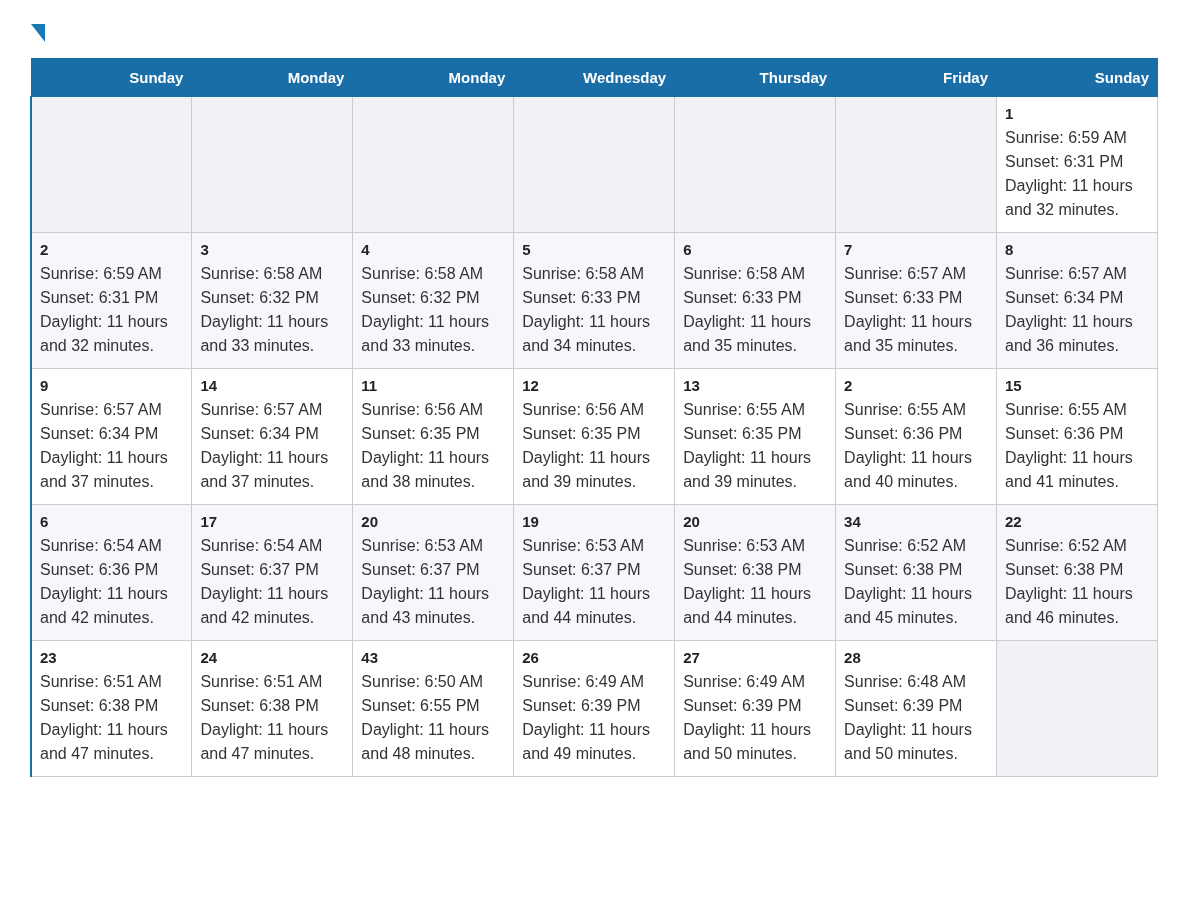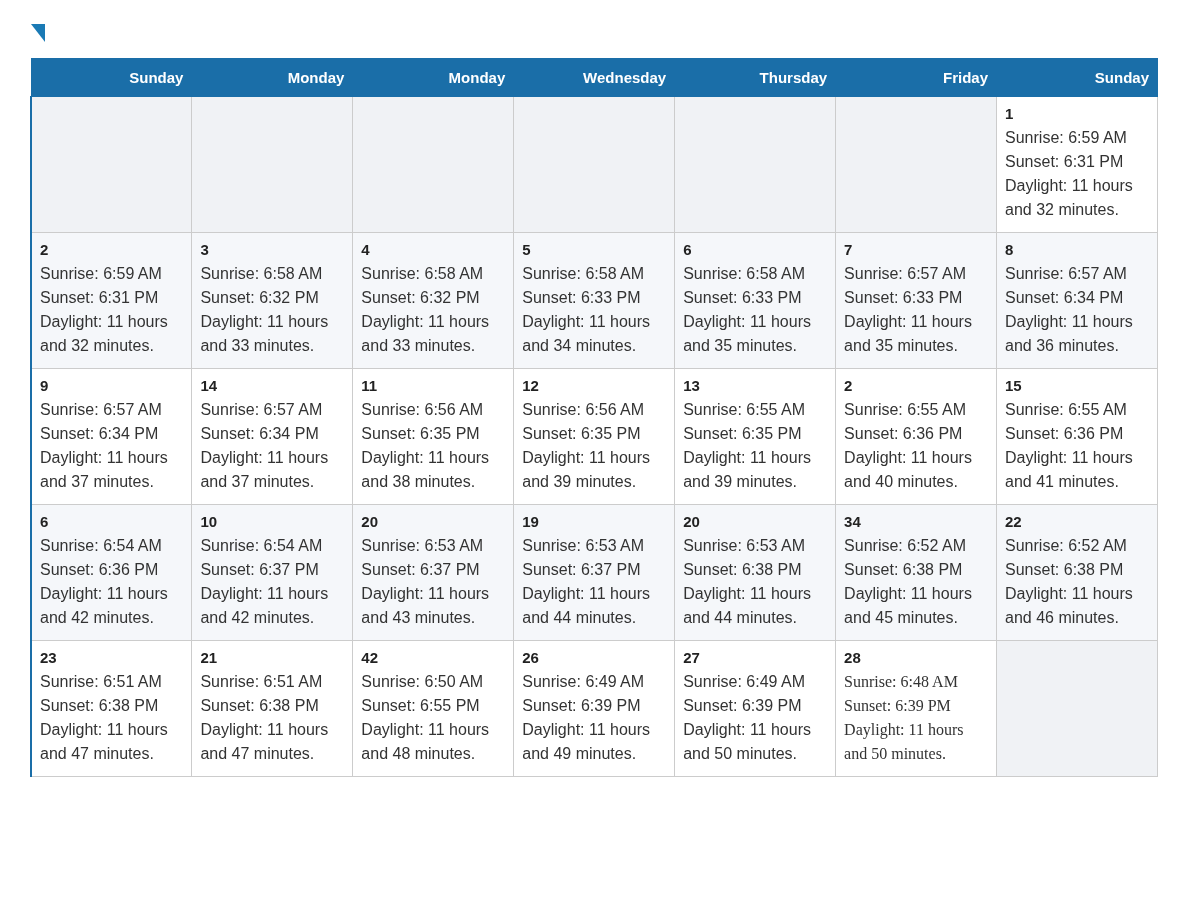--- a/index.html
+++ b/index.html
@@ -247,21 +247,21 @@
       </tr>
       <tr>
         <td>
           <div class="day-number">6</div>
           <div class="day-info" style="white-space: pre-line;">Sunrise: 6:54 AM
 Sunset: 6:36 PM
 Daylight: 11 hours
 and 42 minutes.</div>
         </td>
         <td>
-          <div class="day-number">10</div>
+          <div class="day-number">17</div>
           <div class="day-info" style="white-space: pre-line;">Sunrise: 6:54 AM
 Sunset: 6:37 PM
 Daylight: 11 hours
 and 42 minutes.</div>
         </td>
         <td>
           <div class="day-number">20</div>
           <div class="day-info" style="white-space: pre-line;">Sunrise: 6:53 AM
 Sunset: 6:37 PM
 Daylight: 11 hours
@@ -298,28 +298,28 @@
       </tr>
       <tr>
         <td>
           <div class="day-number">23</div>
           <div class="day-info" style="white-space: pre-line;">Sunrise: 6:51 AM
 Sunset: 6:38 PM
 Daylight: 11 hours
 and 47 minutes.</div>
         </td>
         <td>
-          <div class="day-number">21</div>
+          <div class="day-number">24</div>
           <div class="day-info" style="white-space: pre-line;">Sunrise: 6:51 AM
 Sunset: 6:38 PM
 Daylight: 11 hours
 and 47 minutes.</div>
         </td>
         <td>
-          <div class="day-number">42</div>
+          <div class="day-number">43</div>
           <div class="day-info" style="white-space: pre-line;">Sunrise: 6:50 AM
 Sunset: 6:55 PM
 Daylight: 11 hours
 and 48 minutes.</div>
         </td>
         <td>
           <div class="day-number">26</div>
           <div class="day-info" style="white-space: pre-line;">Sunrise: 6:49 AM
 Sunset: 6:39 PM
 Daylight: 11 hours
@@ -327,21 +327,21 @@
         </td>
         <td>
           <div class="day-number">27</div>
           <div class="day-info" style="white-space: pre-line;">Sunrise: 6:49 AM
 Sunset: 6:39 PM
 Daylight: 11 hours
 and 50 minutes.</div>
         </td>
         <td>
           <div class="day-number">28</div>
-          <div class="day-info" style="white-space: pre-line; font-family: Liberation Serif, serif;">Sunrise: 6:48 AM
+          <div class="day-info" style="white-space: pre-line;">Sunrise: 6:48 AM
 Sunset: 6:39 PM
 Daylight: 11 hours
 and 50 minutes.</div>
         </td>
         <td class="empty-cell"></td>
       </tr>
     </tbody>
 </table>
 
 </body></html>

